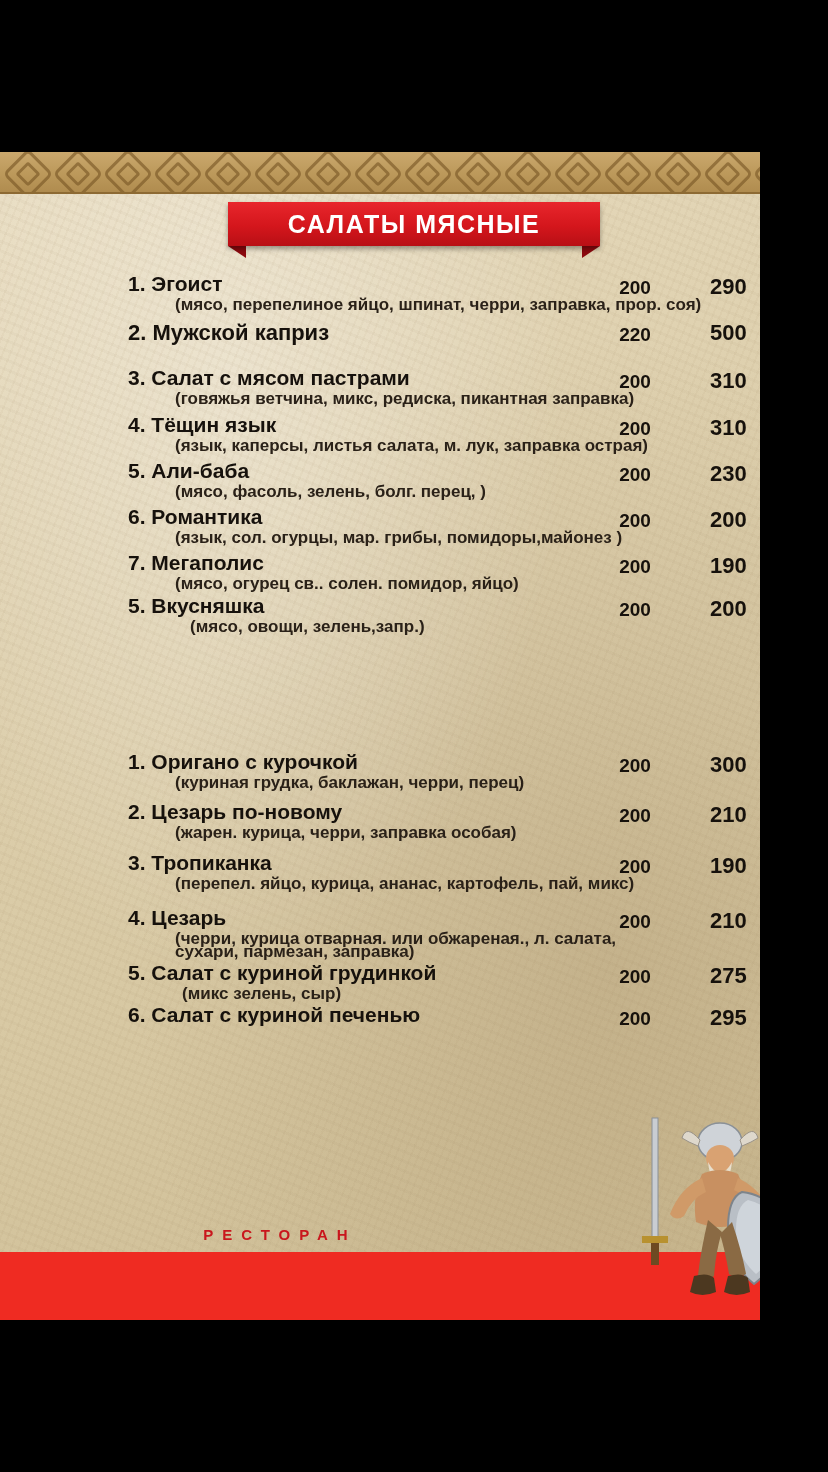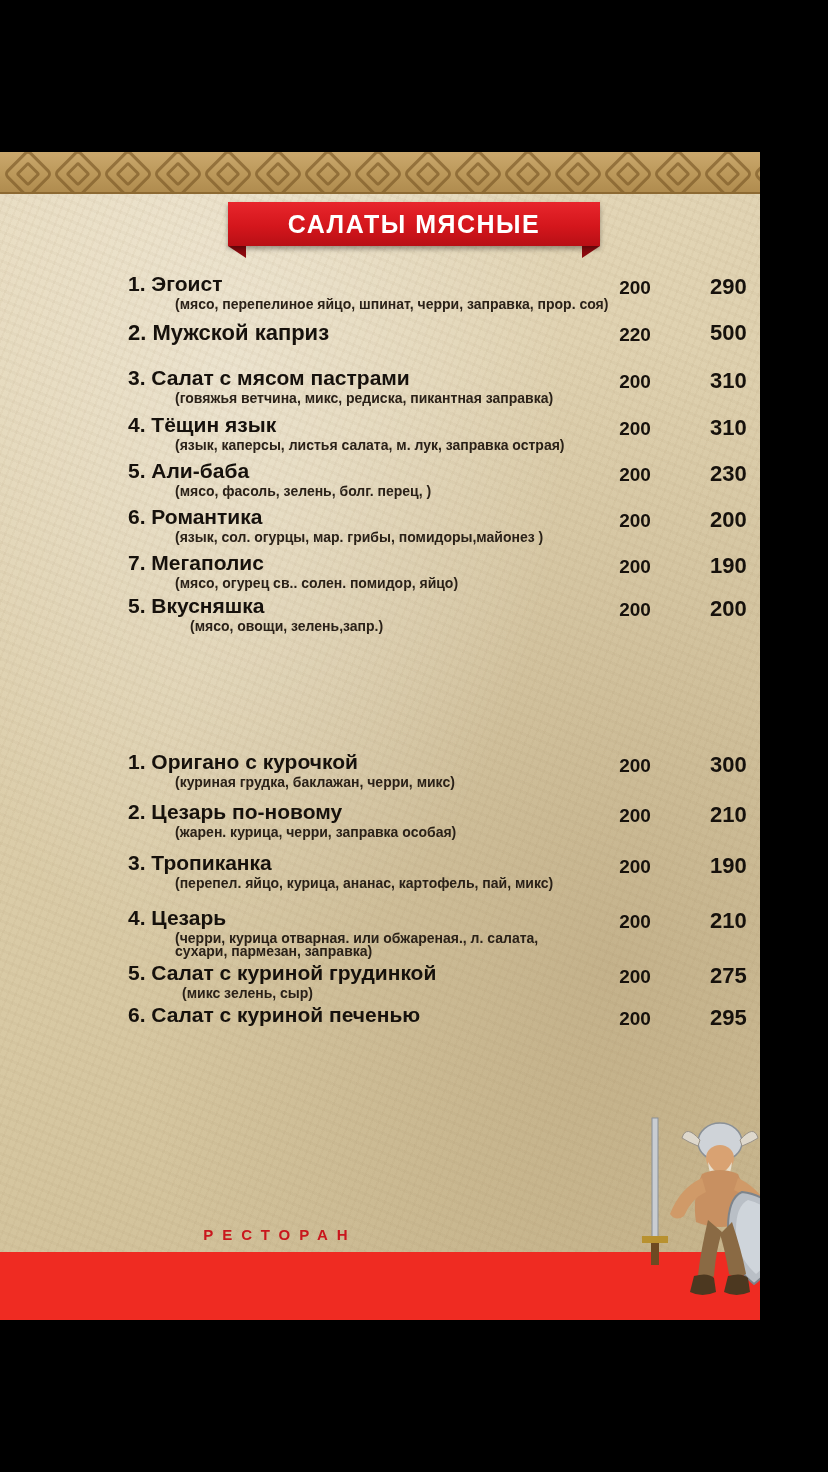--- a/index.html
+++ b/index.html
@@ -121,21 +121,21 @@
     position: absolute;
     left: 128px;
     font-size: 21px;
     font-weight: bold;
     color: #16110c;
     white-space: nowrap;
   }
   .desc {
     position: absolute;
     left: 145px;
-    font-size: 14px;
+    font-size: 17px;
     font-weight: bold;
     color: #2a2118;
     white-space: nowrap;
     line-height: 13px;
     padding-left: 30px;
   }
   .weight {
     position: absolute;
     left: 600px;
     width: 70px;
@@ -307,21 +307,21 @@
       <span class="weight" style="top:5px">200</span>
       <span class="price" style="top:2px">200</span>
     </div>
   </div>
 
 
   <div class="section">
 
     <div class="row" style="top:598px">
       <span class="name">1. Оригано с курочкой</span>
-      <span class="desc" style="top:26px">(куриная грудка, баклажан, черри, микс)</span>
+      <span class="desc" style="top:26px">(куриная грудка, баклажан, черри, перец)</span>
       <span class="weight" style="top:5px">200</span>
       <span class="price" style="top:2px">300</span>
     </div>
 
     <div class="row" style="top:648px">
       <span class="name">2. Цезарь по-новому</span>
       <span class="desc" style="top:26px">(жарен. курица, черри, заправка особая)</span>
       <span class="weight" style="top:5px">200</span>
       <span class="price" style="top:2px">210</span>
     </div>

